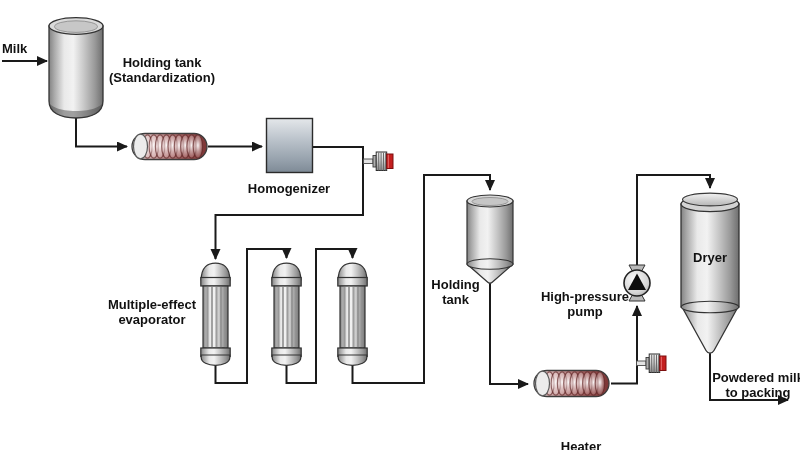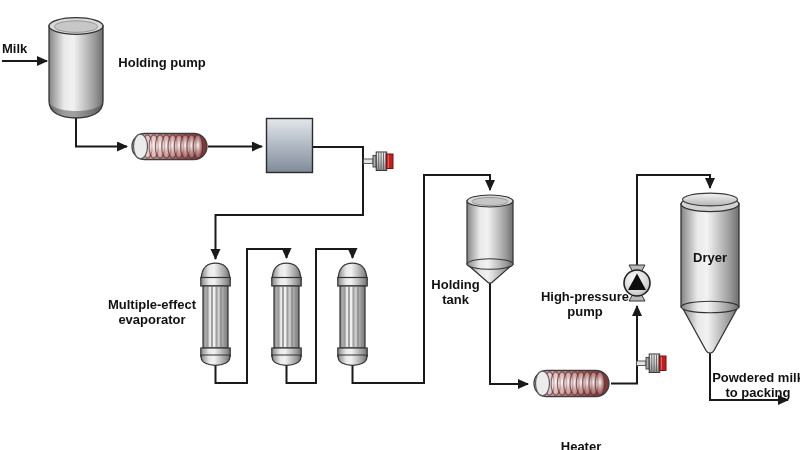--- a/index.html
+++ b/index.html
@@ -174,24 +174,28 @@
     <ellipse cx="31" cy="16" rx="29" ry="7.6" fill="#d3d3d3" stroke="#333" stroke-width="1.3"></ellipse>
     <ellipse cx="31" cy="11.5" rx="27.5" ry="6.4" fill="url(#gLid)" stroke="#3a3a3a" stroke-width="1.1"></ellipse>
   </g>
 </svg>
 
 <div class="lbl" style="left:2px;top:41px;width:40px;text-align:left;">
   <span>Milk</span>
 </div>
 
 <div class="lbl" style="left:99px;top:55px;width:126px;">
-  <span>Holding pump</span><br>
-</div>
-
-
+  <span>Holding tank</span><br>
+  <span>(Standardization)</span>
+</div>
+
+
+<div class="lbl" style="left:237px;top:181px;width:104px;">
+  <span>Homogenizer</span>
+</div>
 
 <div class="lbl" style="left:97px;top:297px;width:110px;">
   <span>Multiple-effect</span><br>
   <span>evaporator</span>
 </div>
 
 <div class="lbl" style="left:413px;top:277px;width:85px;">
   <span>Holding</span><br>
   <span>tank</span>
 </div>

